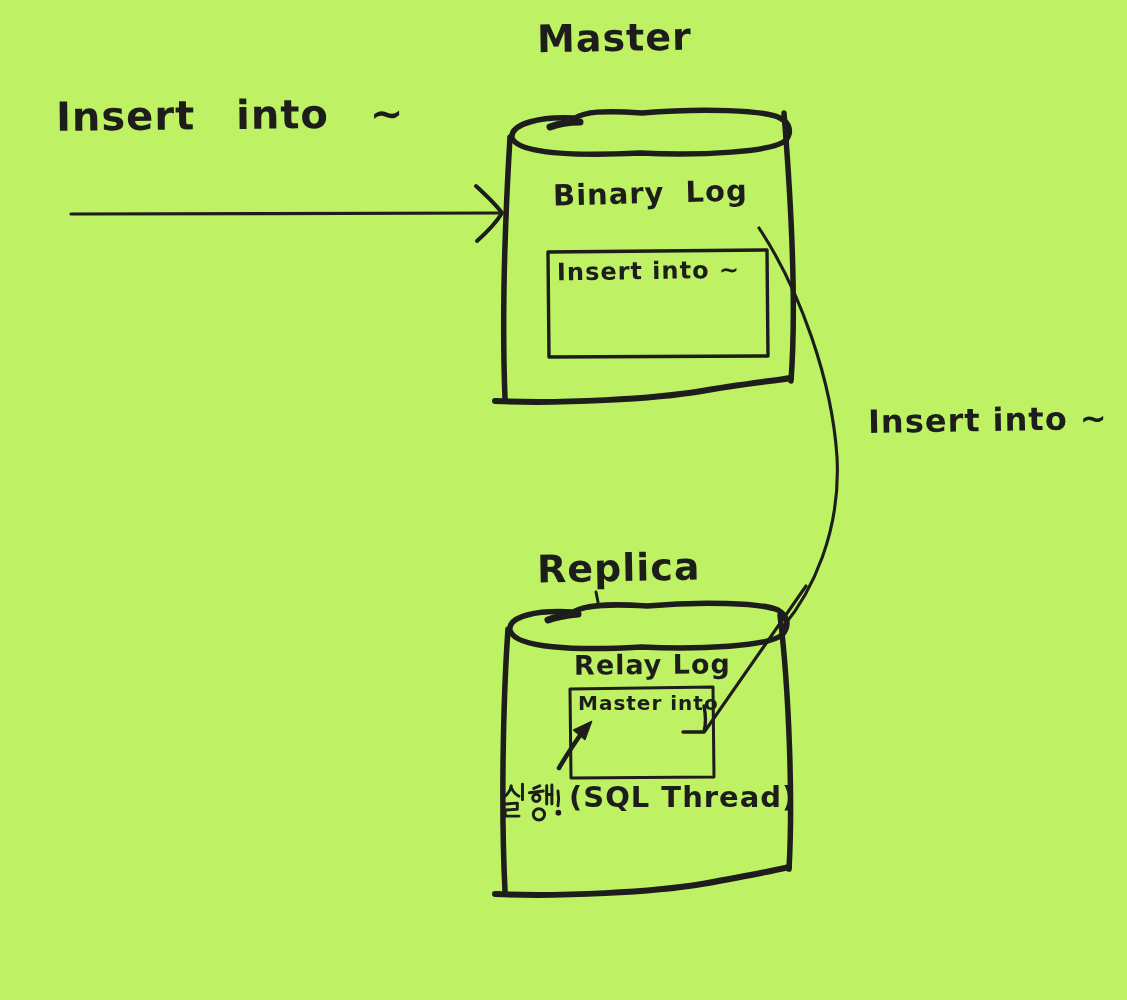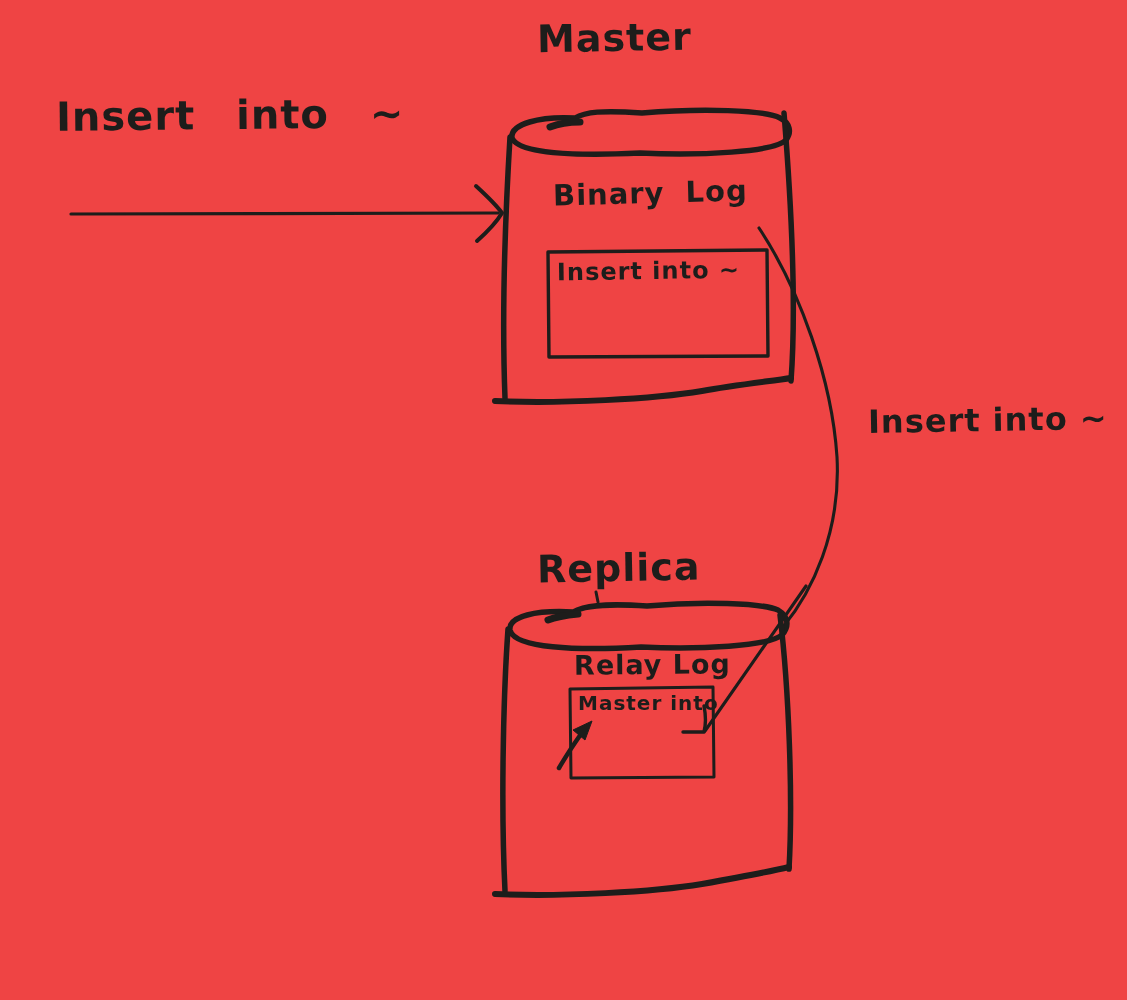--- a/index.html
+++ b/index.html
@@ -1,20 +1,20 @@
 <!DOCTYPE html>
 <html><head>
 <meta charset="utf-8">
 <style>
   html, body { margin: 0; padding: 0; background: #ffffff; }
   .canvas {
     position: relative;
     width: 1127px;
     height: 1000px;
-    background: #ef4444;
+    background: #bef264;
     overflow: hidden;
     font-family: "DejaVu Sans", sans-serif;
     color: #1d1d1b;
   }
   .strokes {
     position: absolute;
     left: 0; top: 0;
     width: 1127px; height: 1000px;
   }
   .strokes path, .strokes circle, .strokes line {
@@ -97,14 +97,35 @@
   <div class="label binary-log-entry">Insert into ~</div>
 
   <div class="label replication-label">Insert into ~</div>
 
   <div class="label replica-title">Replica</div>
 
   <div class="label relay-log-title">Relay Log</div>
 
   <div class="label relay-log-entry">Master into</div>
 
+  <div class="label execute-row">
+
+    <svg class="hangul" role="img" width="64" height="44" viewBox="0 0 74 50" xmlns="http://www.w3.org/2000/svg" aria-label="실행!">
+      <g fill="none" stroke="#1d1d1b" stroke-width="3.4" stroke-linecap="round" stroke-linejoin="round">
+        <path d="M 13 4 C 12 10, 8 15, 3 18"></path>
+        <path d="M 13 6 C 15 11, 18 14, 22 16"></path>
+        <path d="M 26 2 L 26 20"></path>
+        <path d="M 6 25 L 20 24 L 20 31 L 6 32 L 6 39 L 22 39"></path>
+        <path d="M 39 7 L 46 4"></path>
+        <path d="M 34 12 L 50 10"></path>
+        <circle cx="42" cy="18" r="4.2"></circle>
+        <path d="M 54 4 L 54 25"></path>
+        <path d="M 60 3 L 60 25"></path>
+        <path d="M 54 14 L 60 14"></path>
+        <circle cx="45" cy="37" r="6.5"></circle>
+        <path d="M 67 10 C 68 16, 68 22, 67 27"></path>
+        <circle cx="67.5" cy="35" r="1.6" fill="#1d1d1b"></circle>
+      </g>
+    </svg>
+    <span class="thread-label">(SQL Thread)</span>
+  </div>
 
 </div>
 
 </body></html>

